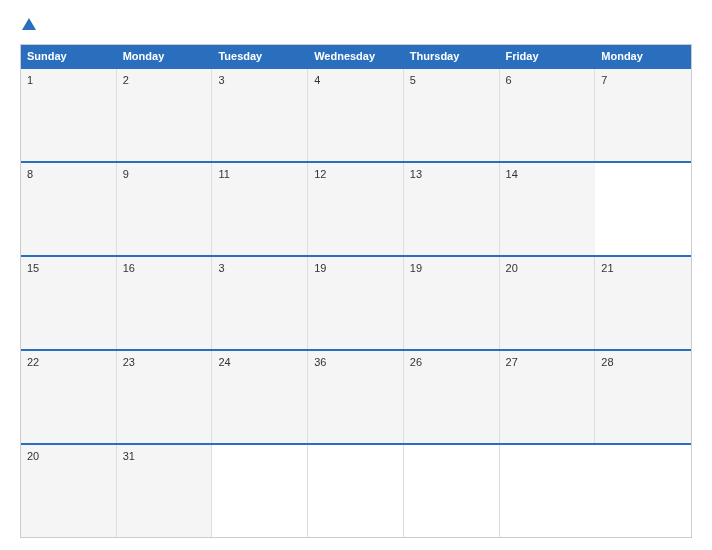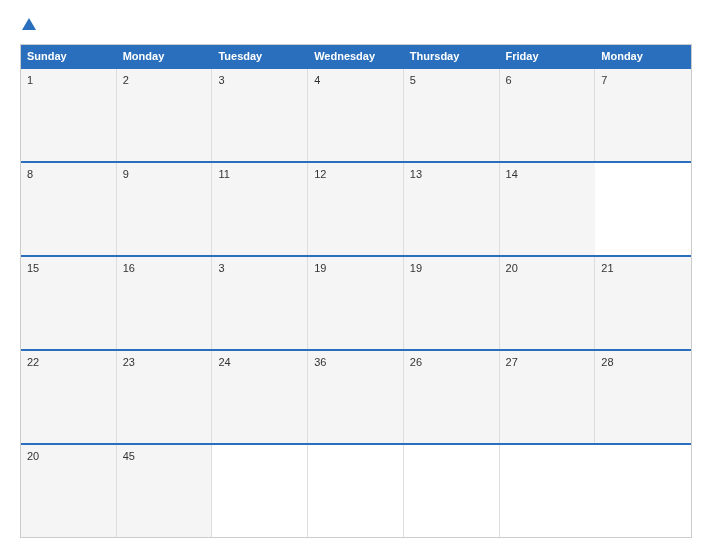--- a/index.html
+++ b/index.html
@@ -227,21 +227,21 @@
         </div>
         <div class="cal-cell">
           <span class="day-num">28</span>
         </div>
       </div>
       <div class="cal-week-row">
         <div class="cal-cell">
           <span class="day-num">20</span>
         </div>
         <div class="cal-cell">
-          <span class="day-num">45</span>
+          <span class="day-num">31</span>
         </div>
         <div class="cal-cell empty"></div>
         <div class="cal-cell empty"></div>
         <div class="cal-cell empty"></div>
         <div class="cal-cell empty"></div>
       </div>
     </div>
 </div>
 
 </body></html>

